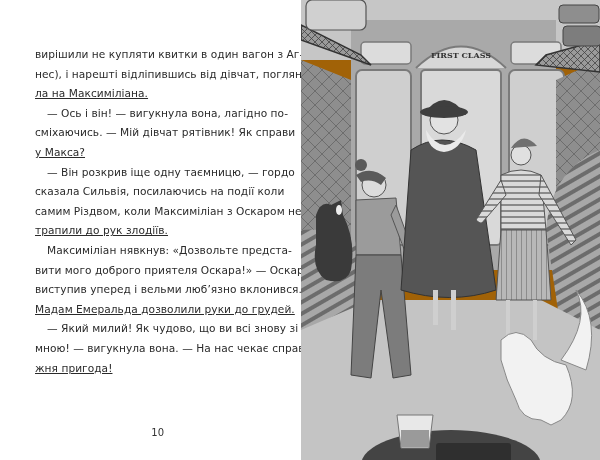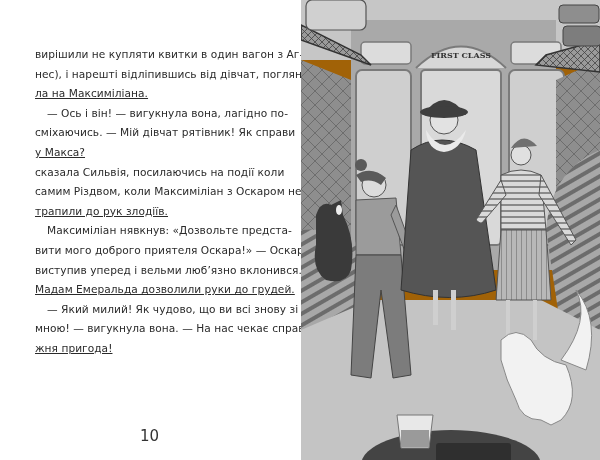--- a/index.html
+++ b/index.html
@@ -18,42 +18,43 @@
       position: absolute; left: 35px; top: 45px; width: 248px;
       color: #2a2a2a;
       font-size: 10.6px;
       line-height: 19.6px;
       letter-spacing: 0.05px;
     }
     .line { display: block; white-space: nowrap; height: 19.6px; text-align: justify; text-align-last: justify; }
     .line.last { text-align-last: left; text-decoration: underline; }
     .line.indent { padding-left: 12px; }
     .page-number {
-      position: absolute; left: 140px; top: 427px; width: 24px; text-align: left;
-      font-size: 15px; color: #333;
+      position: absolute; left: 140px; top: 427px; width: 24px; text-align: right;
+      font-size: 10px; color: #333;
     }
     .page-right {
       position: absolute; left: 301px; top: 0; width: 299px; height: 460px;
       background: #a16207; overflow: hidden;
     }
     svg { display: block; }
   </style>
 </head>
 <body>
 
 <div class="spread">
 
   <div class="page-left">
     <div class="text-block" id="text-block">
         <span class="line">вирішили не купляти квитки в один вагон з Аг-</span>
         <span class="line">нес), і нарешті відліпившись від дівчат, поглянула</span>
         <span class="line last">ла на Максиміліана.</span>
         <span class="line indent">— Ось і він! — вигукнула вона, лагідно по-</span>
         <span class="line">сміхаючись. — Мій дівчат рятівник! Як справи</span>
         <span class="line last">у Макса?</span>
+        <span class="line indent">— Він розкрив іще одну таємницю, — гордо</span>
         <span class="line">сказала Сильвія, посилаючись на події коли</span>
         <span class="line">самим Різдвом, коли Максиміліан з Оскаром не</span>
         <span class="line last">трапили до рук злодіїв.</span>
         <span class="line indent">Максиміліан нявкнув: «Дозвольте предста-</span>
         <span class="line">вити мого доброго приятеля Оскара!» — Оскар</span>
         <span class="line">виступив уперед і вельми люб’язно вклонився.</span>
         <span class="line last">Мадам Емеральда дозволили руки до грудей.</span>
         <span class="line indent">— Який милий! Як чудово, що ви всі знову зі</span>
         <span class="line">мною! — вигукнула вона. — На нас чекає справ-</span>
         <span class="line last">жня пригода!</span>

